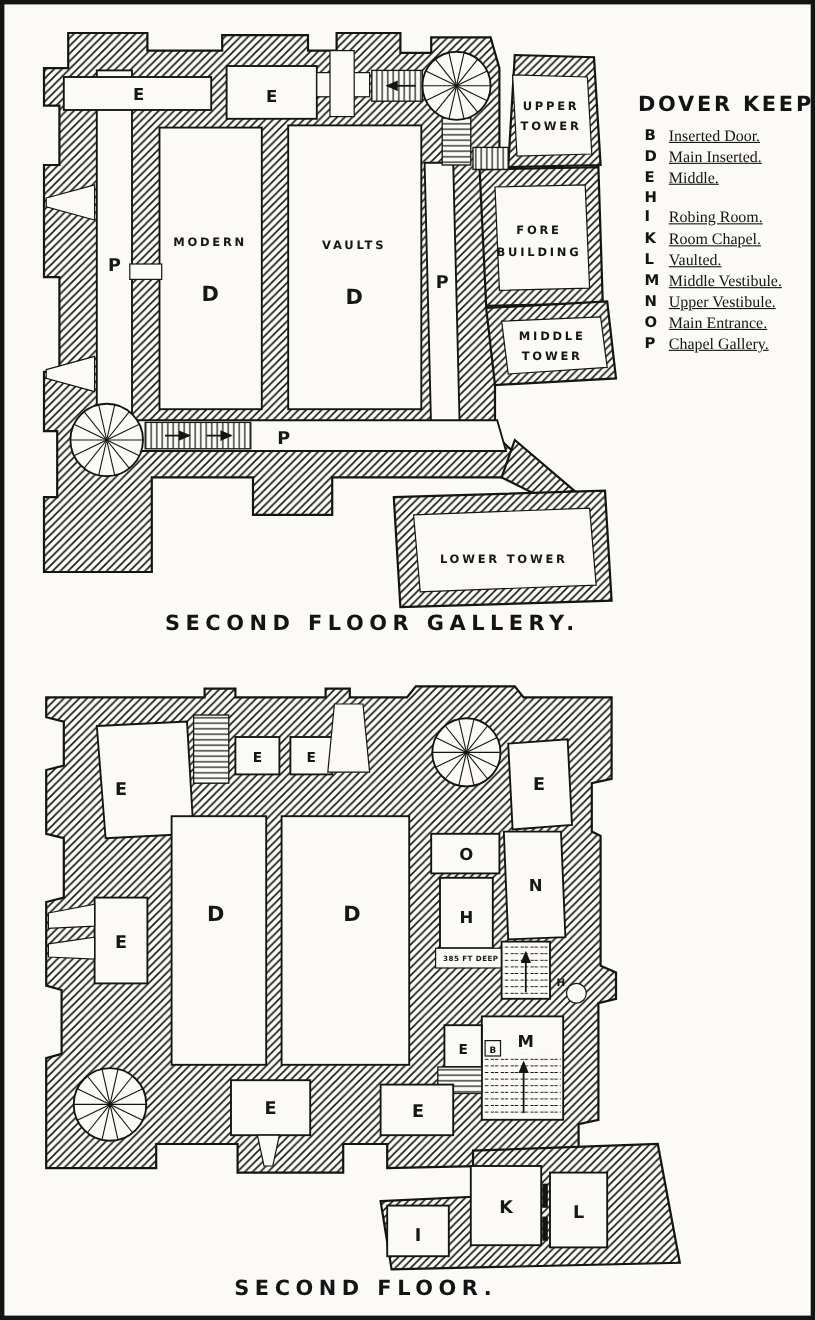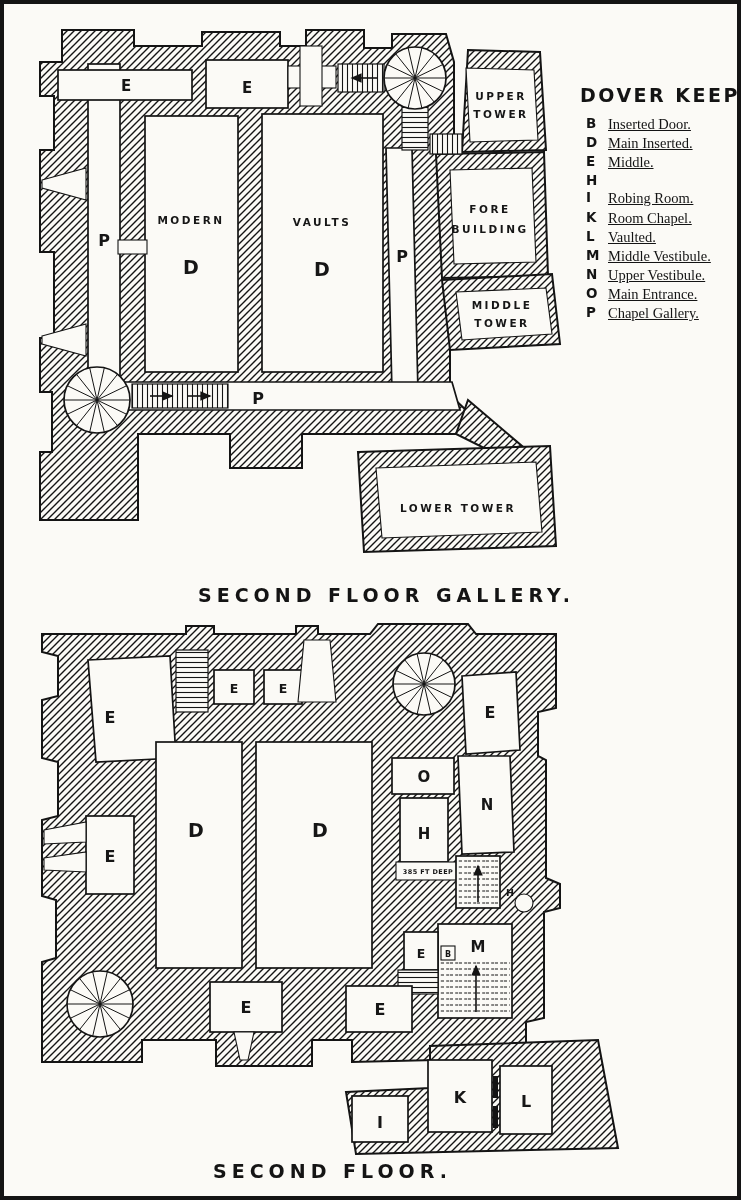--- a/index.html
+++ b/index.html
@@ -21,21 +21,21 @@
   .roomthin{fill:#fbfaf6;stroke:#141414;stroke-width:1.1;}
   .treadbox{stroke:#141414;stroke-width:1.2;}
   .arrow{stroke:#141414;stroke-width:1.6;marker-end:url(#ah);}
   .legend{position:absolute;left:580px;top:84px;width:182px;z-index:3;}
   .legend-title{font-weight:bold;font-size:19px;letter-spacing:2.5px;white-space:nowrap;}
   .legend-rows{margin-top:9px;}
   .legend-row{display:flex;margin:0 0 1px 6px;}
   .k{width:22px;flex:none;font-weight:bold;font-size:13.5px;}
   .v{font-family:"Liberation Serif",serif;font-size:14.5px;line-height:1.25;width:150px;text-decoration:underline;}
   .caption{position:absolute;font-weight:bold;font-size:19px;letter-spacing:5px;white-space:nowrap;z-index:3;}
-  .cap1{left:150px;top:584px;margin-left:48px;}
+  .cap1{left:150px;top:556px;}
   .cap2{left:213px;top:1160px;text-align:center;}
 </style>
 </head>
 <body>
 
 <div class="page">
   <div class="frame"></div>
 
   <svg width="741" height="1200" viewBox="0 0 741 1200">
     <defs>

